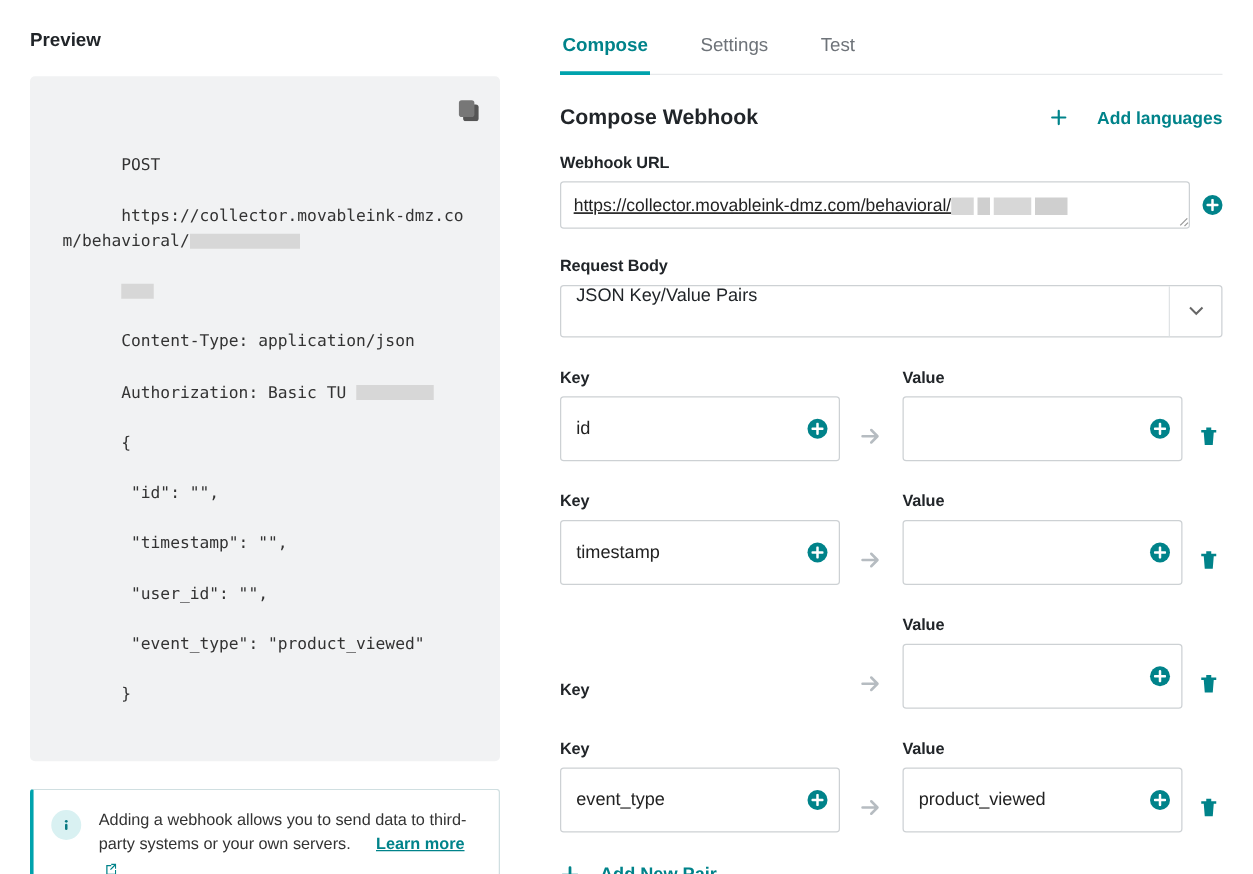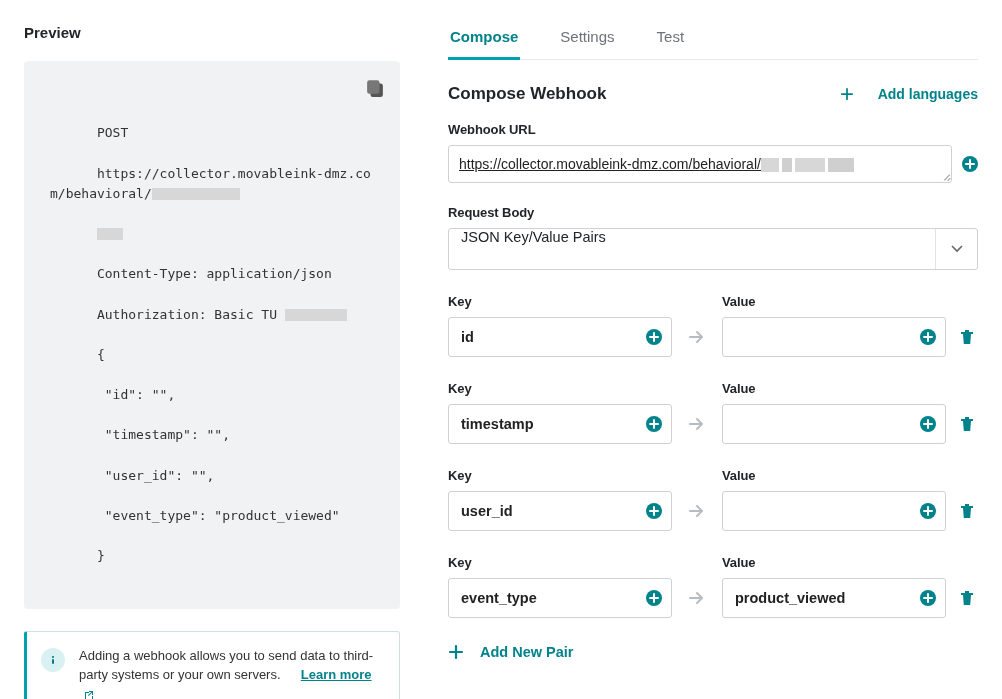--- a/index.html
+++ b/index.html
@@ -51,21 +51,21 @@
   .plus-circle svg { width: 10px; height: 10px; fill: #fff; }
 
   .select { border: 1px solid #cdd1d4; border-radius: 3px; height: 42px; display: flex; align-items: flex-start; margin-bottom: 24px; }
   .select-text { flex: 1; padding: 0 12px; font-size: 14.5px; }
   .select-caret { width: 42px; height: 100%; border-left: 1px solid #e0e3e5; display: flex; align-items: center; justify-content: center; }
   .select-caret svg { width: 14px; height: 14px; fill: #666; }
 
   .kv-row { display: grid; grid-template-columns: 1fr 30px 1fr 22px; gap: 10px; align-items: end; margin-bottom: 24px; }
   .kv-col { display: flex; flex-direction: column; }
   .text-input-wrap { position: relative; }
-  .text-input { width: 100%; height: 40px; border: 1px solid #cdd1d4; border-radius: 3px; padding: 0 34px 0 12px; font-size: 14.5px; color: #222; font-weight: bold; }
+  .text-input { width: 100%; height: 52px; border: 1px solid #cdd1d4; border-radius: 3px; padding: 0 34px 0 12px; font-size: 14.5px; color: #222; }
   .in-input-plus { position: absolute; right: 10px; top: 50%; transform: translateY(-50%); }
   .arrow-cell { height: 40px; display: flex; align-items: center; justify-content: center; }
   .arrow-cell svg { width: 20px; height: 20px; fill: #b6bcc1; }
   .trash-cell { height: 40px; display: flex; align-items: center; justify-content: center; cursor: pointer; }
   .trash-cell svg { width: 18px; height: 18px; fill: #00838a; }
 
   .add-pair { display: inline-flex; align-items: center; gap: 16px; color: #00838a; font-weight: 700; font-size: 14.5px; cursor: pointer; margin-top: 2px; }
   .add-pair svg { width: 16px; height: 16px; fill: #00838a; stroke:#00838a; stroke-width:2.2; }
 </style>
 </head>
@@ -234,25 +234,20 @@
           </div>
           <div class="trash-cell">
             <svg viewBox="0 0 18 18">
               <use href="#i-trash"></use>
             </svg>
           </div>
         </div>
         <div class="kv-row">
           <div class="kv-col">
             <label class="field-label">Key</label>
-            <div class="text-input-wrap"><input class="text-input" value="user_id" style=""><span class="plus-circle in-input-plus">
-                <svg viewBox="0 0 10 10">
-                  <use href="#i-plus"></use>
-                </svg>
-              </span></div>
           </div>
           <div class="arrow-cell">
             <svg viewBox="0 0 20 20">
               <use href="#i-arrow"></use>
             </svg>
           </div>
           <div class="kv-col">
             <label class="field-label">Value</label>
             <div class="text-input-wrap"><input class="text-input" value="" style=""><span class="plus-circle in-input-plus">
                 <svg viewBox="0 0 10 10">

